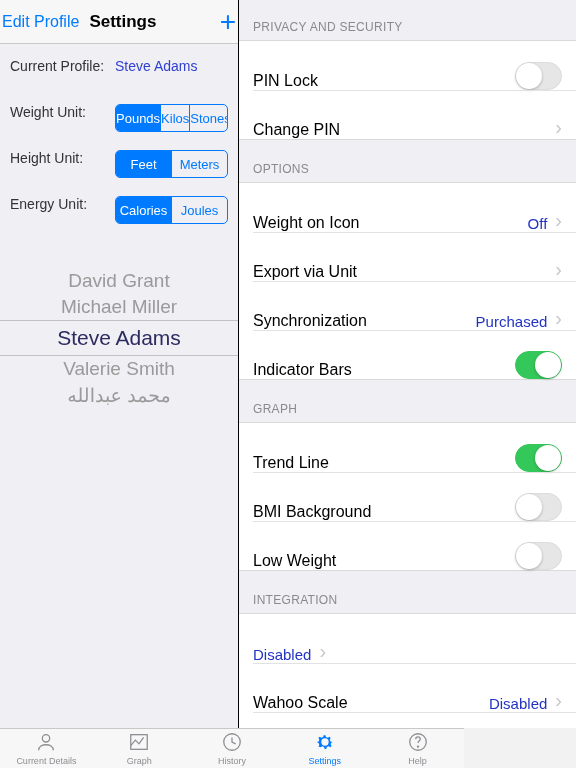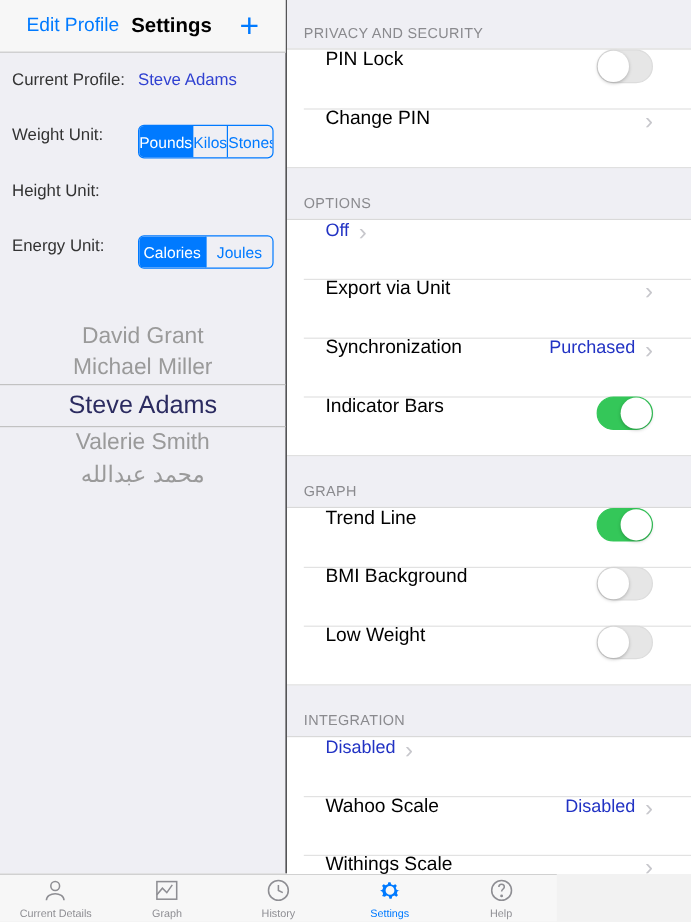--- a/index.html
+++ b/index.html
@@ -1,38 +1,38 @@
 <!DOCTYPE html>
 <html><head>
 <meta charset="utf-8">
 <style>
 *{box-sizing:border-box;margin:0;padding:0;font-family:-apple-system,Helvetica,Arial,sans-serif;-webkit-font-smoothing:antialiased}
 html,body{width:576px;height:768px;overflow:hidden;background:#f2f2f2}
 .root{display:flex;width:576px;height:768px;position:relative;background:#f2f2f2}
 .left{width:239px;height:728px;display:flex;flex-direction:column;background:#efeff4;border-right:1px solid #000}
 .right{width:337px;height:728px;display:flex;flex-direction:column;background:#efeff4;overflow:hidden}
-.navbar{height:44px;background:#f7f7f7;border-bottom:1px solid #c8c8c8;display:flex;align-items:center;padding:0 22px;position:relative}
+.navbar{height:44px;background:#f7f7f7;border-bottom:1px solid #c8c8c8;display:flex;align-items:center;padding:0 2px;position:relative}
 .nav-left{color:#007aff;font-size:16px}
 .nav-title{position:absolute;left:0;right:0;text-align:center;font-weight:600;font-size:17px;pointer-events:none;color:#000}
 .left .nav-title{position:static;text-align:left;margin-left:10px;pointer-events:auto}
 .nav-right{margin-left:auto;color:#007aff;font-size:28px;font-weight:300;line-height:1}
 .form{padding:14px 10px 6px;font-size:14px;color:#555}
 .frow{display:flex;margin-bottom:16px;min-height:30px}
 .flabel{width:105px;font-size:14px;color:#333}
 .fval{color:#3041d1;font-size:14px}
 .seg{display:flex;border:1px solid #007aff;border-radius:5px;overflow:hidden;height:28px;flex:1;max-width:126px}
 .seg span{flex:1;display:flex;align-items:center;justify-content:center;font-size:13px;color:#007aff;border-right:1px solid #007aff;cursor:pointer}
 .seg span:last-child{border-right:none}
 .seg span.sel{background:#007aff;color:#fff}
 .picker{margin-top:20px}
 .picker-row{text-align:center;font-size:19px;padding:2px 16px;color:#9a9a9a}
 .picker-row.sel{color:#2b2b60;font-size:21px;border-top:1px solid #c2c2c2;border-bottom:1px solid #c2c2c2;padding:5px 0}
 .section-hdr{font-size:12px;color:#8a8a8e;padding:22px 14px 6px;text-transform:uppercase;letter-spacing:0.3px;background:#efeff4}
 .cellgroup{background:#fff;border-top:1px solid #d9d9d9;border-bottom:1px solid #d9d9d9}
-.cell{display:flex;align-items:flex-start;height:49px;padding:0 32px;position:relative}
+.cell{display:flex;align-items:flex-end;height:49px;padding:0 14px;position:relative}
 .cell+.cell::before{content:"";position:absolute;top:0;left:14px;right:0;height:1px;background:#e2e2e2}
 .cell-label{font-size:16px;color:#000;flex:1}
 .cell-val{font-size:15px;color:#2233c4;margin-right:8px}
 .chev{color:#c7c7cc;font-size:20px;font-weight:300}
 .switch{width:47px;height:28px;border-radius:14px;background:#e6e6e6;position:relative;border:1px solid #dcdcdc}
 .switch.on{background:#34c759;border-color:#34c759}
 .knob{width:26px;height:26px;border-radius:50%;background:#fff;position:absolute;top:0;left:0;box-shadow:0 1px 3px rgba(0,0,0,0.25)}
 .switch.on .knob{left:auto;right:0}
 .scroll{overflow-y:auto;flex:1}
 .scroll::-webkit-scrollbar{width:0}
@@ -60,20 +60,24 @@
       <div class="frow">
         <span class="flabel">Weight Unit:</span>
         <div class="seg" id="seg-weight">
             <span class="sel">Pounds</span>
             <span>Kilos</span>
             <span>Stones</span>
           </div>
       </div>
       <div class="frow">
         <span class="flabel">Height Unit:</span>
+        <div class="seg" id="seg-height">
+            <span class="sel">Feet</span>
+            <span>Meters</span>
+          </div>
       </div>
       <div class="frow">
         <span class="flabel">Energy Unit:</span>
         <div class="seg" id="seg-energy">
             <span class="sel">Calories</span>
             <span>Joules</span>
           </div>
       </div>
     </div>
     <div class="picker" id="picker">
@@ -96,20 +100,21 @@
             </div>
           </div>
           <div class="cell">
             <span class="cell-label">Change PIN</span>
             <span class="chev">›</span>
           </div>
         </div>
         <div class="section-hdr">OPTIONS</div>
         <div class="cellgroup">
           <div class="cell">
+            <span class="cell-label">Weight on Icon</span>
             <span class="cell-val">Off</span>
             <span class="chev">›</span>
           </div>
           <div class="cell">
             <span class="cell-label">Export via Unit</span>
             <span class="chev">›</span>
           </div>
           <div class="cell">
             <span class="cell-label">Synchronization</span>
             <span class="cell-val">Purchased</span>

